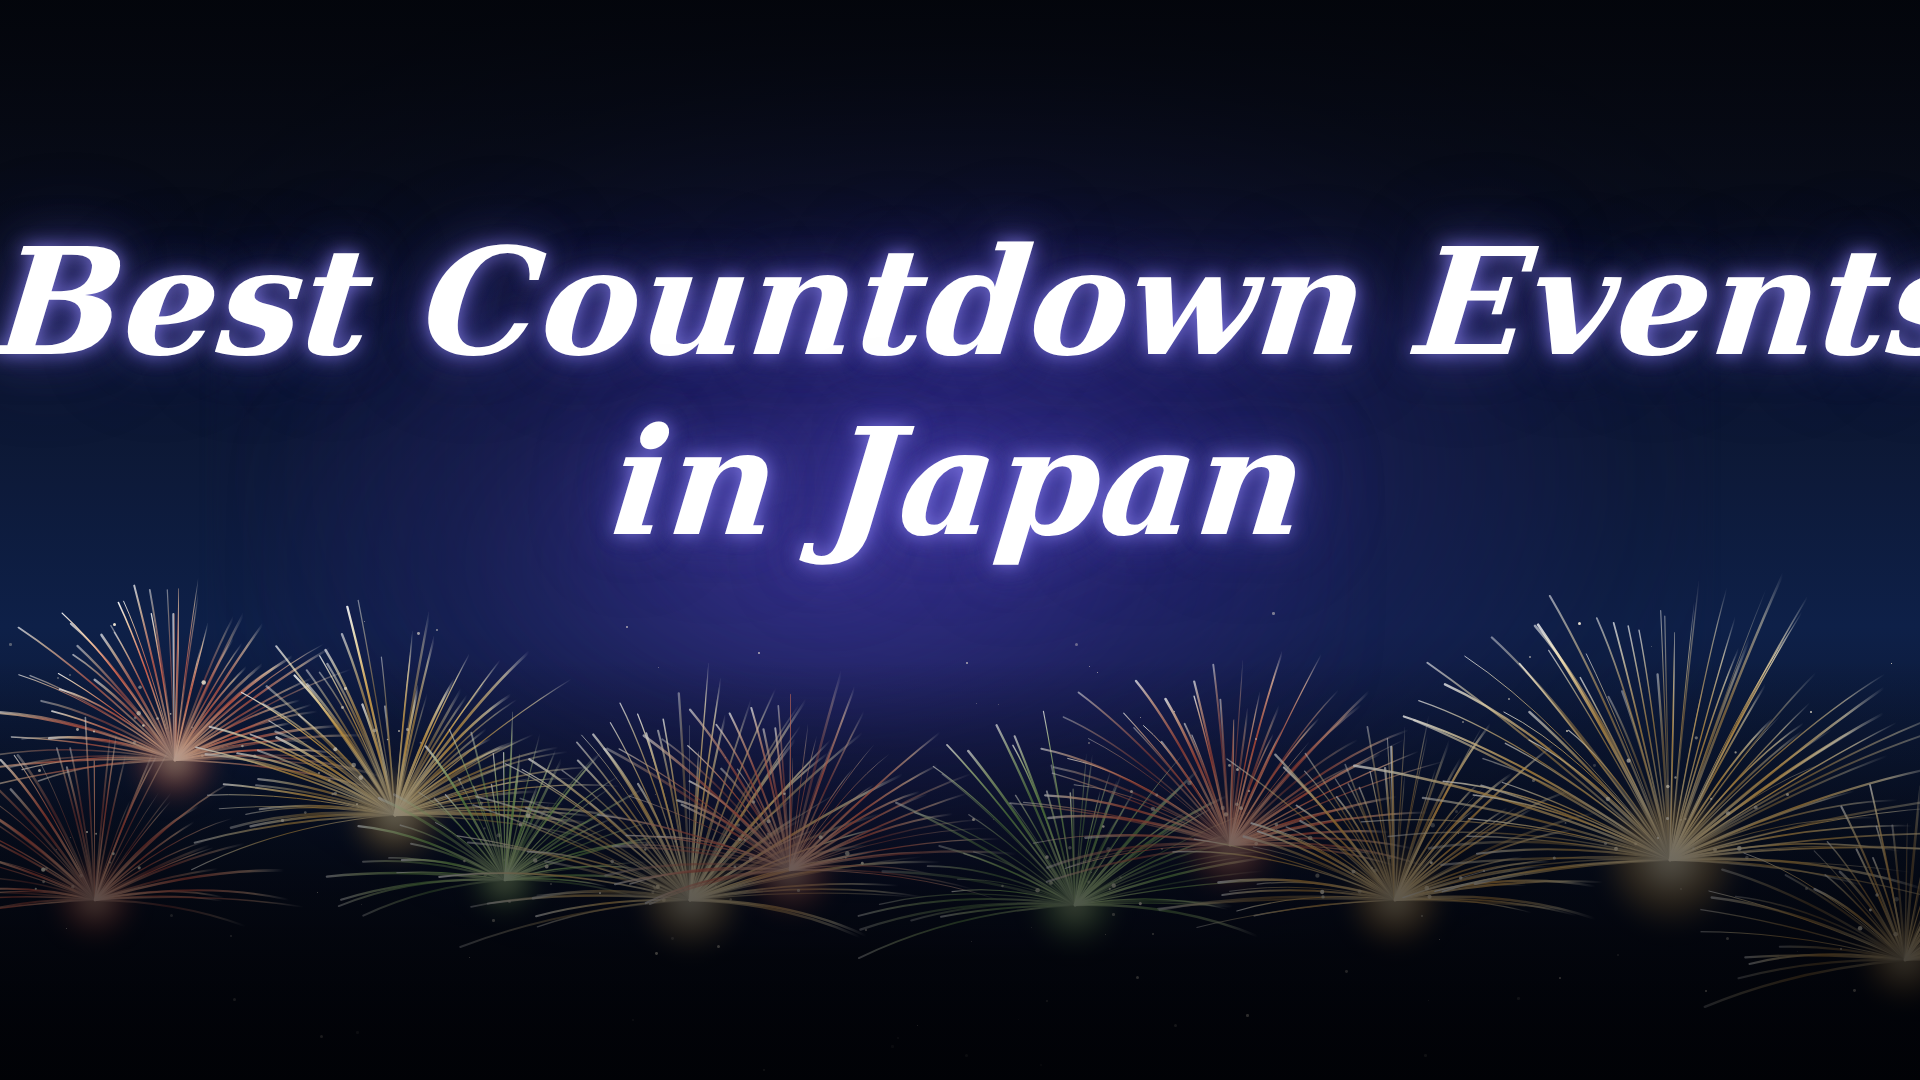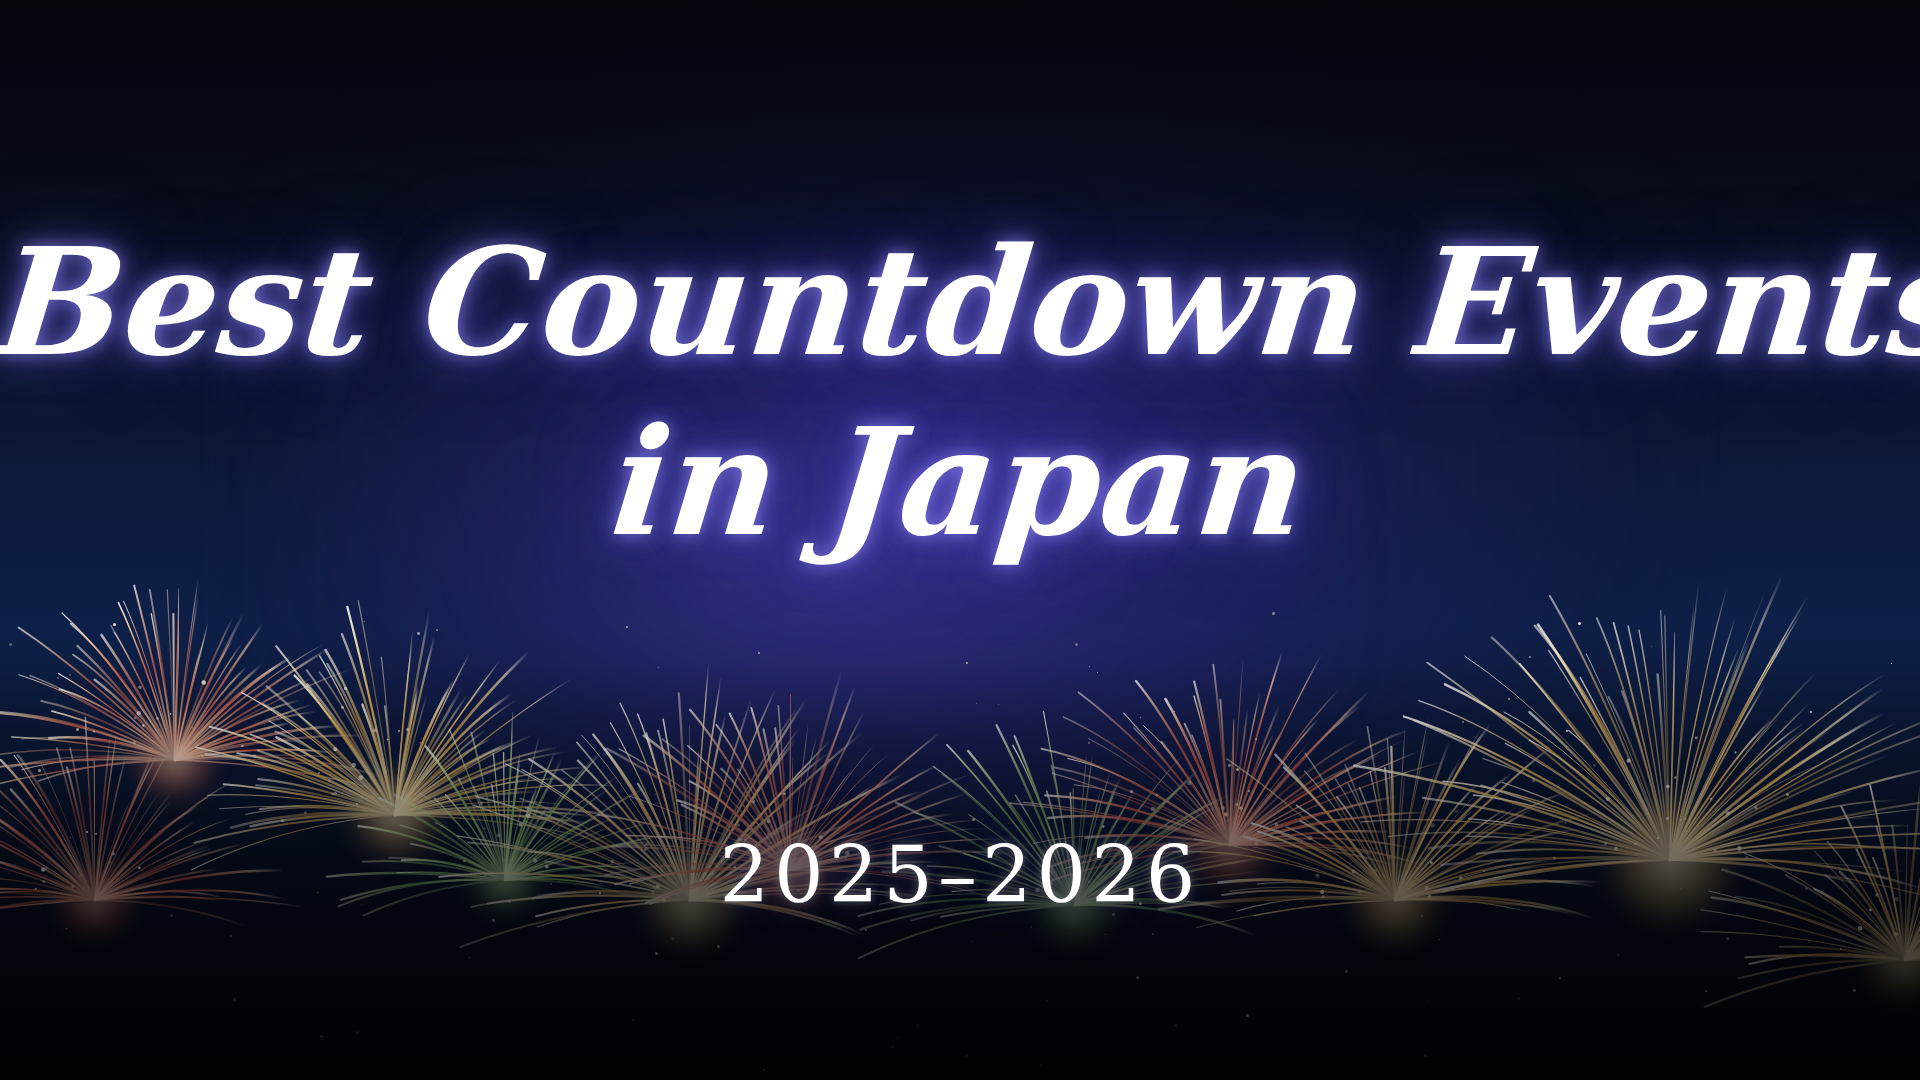--- a/index.html
+++ b/index.html
@@ -1245,15 +1245,14 @@
       <div class="spark" style="width: 1.8px; height: 1.8px; left: 1046px; top: 1000px; opacity: 0.37;"></div>
     </div>
 
   <div class="sky-bottom-dark"></div>
 
   <div class="title-block">
     <div class="title-line title-line-1">Best Countdown Events</div>
     <div class="title-line title-line-2">in Japan</div>
   </div>
 
-  <div class="year-line">2025–2026</div>
 
 </div>
 
 </body></html>

